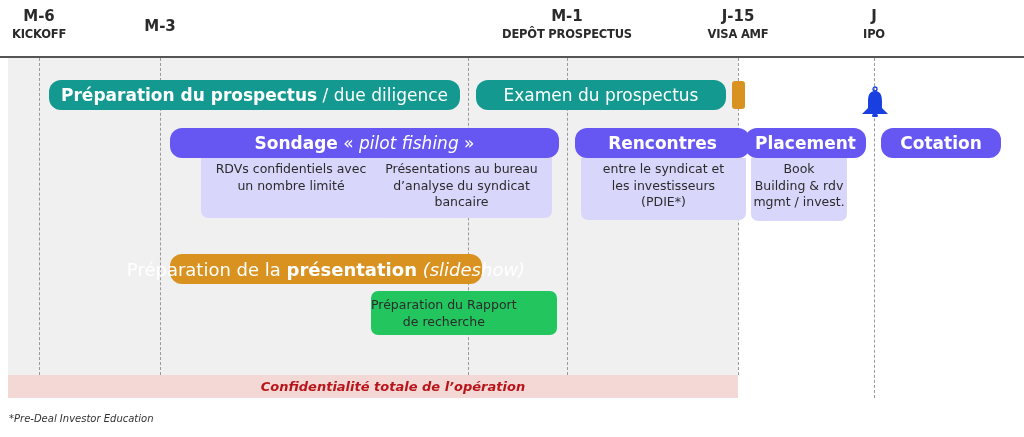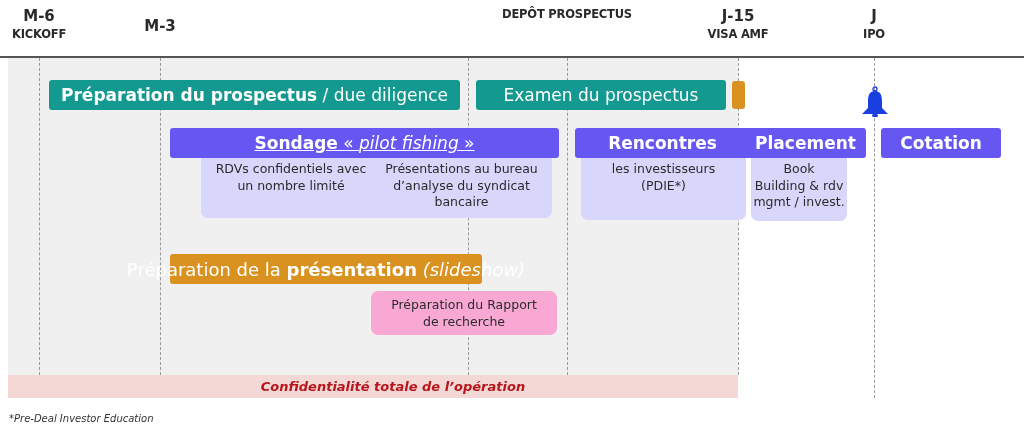--- a/index.html
+++ b/index.html
@@ -6,42 +6,43 @@
   body{width:1024px;height:437px;position:relative;overflow:hidden;font-family:"DejaVu Sans","Liberation Sans",sans-serif;color:#222;}
   .abs{position:absolute;}
   .milestone{position:absolute;text-align:center;transform:translateX(-50%);white-space:nowrap;}
   .ms-code{font-weight:bold;font-size:15px;color:#2a2a2a;line-height:20px;}
   .ms-label{font-weight:bold;font-size:11.5px;color:#2a2a2a;line-height:16px;letter-spacing:-0.2px;}
   .axis-line{position:absolute;left:0;top:56px;width:1024px;height:2px;background:#555;}
   .gray-zone{position:absolute;left:8px;top:58px;width:730px;height:317px;background:#f0f0f0;}
   .conf-band{position:absolute;left:8px;top:375px;width:730px;height:23px;background:#f3d8d5;display:flex;align-items:center;justify-content:center;}
   .conf-text{color:#b8151b;font-weight:bold;font-style:italic;font-size:13px;padding-left:40px;}
   .vline{position:absolute;top:58px;width:0;border-left:1.5px dashed #999;}
-  .bar{position:absolute;border-radius:3px;color:#fff;display:flex;align-items:center;justify-content:center;white-space:nowrap;}
+  .bar{position:absolute;border-radius:12px;color:#fff;display:flex;align-items:center;justify-content:center;white-space:nowrap;}
   .teal{background:#13998f;}
   .purple{background:#6757f2;}
   .orange{background:#d9921f;}
   .sub{position:absolute;background:#d9d6fb;border-radius:0 0 7px 7px;text-align:center;font-size:12.5px;line-height:16.5px;color:#2b2b2b;display:flex;align-items:flex-start;justify-content:center;padding-top:3px;box-sizing:border-box;}
-  .sub-orange{position:absolute;background:#f9a8d4;border-radius:7px;text-align:center;font-size:12.5px;line-height:17px;color:#2b2b2b;display:flex;align-items:center;justify-content:center;box-sizing:border-box;}
+  .sub-orange{position:absolute;background:#22c55e;border-radius:7px;text-align:center;font-size:12.5px;line-height:17px;color:#2b2b2b;display:flex;align-items:center;box-sizing:border-box;}
   .b{font-weight:bold;}
   .i{font-style:italic;}
   .light{font-weight:normal;}
   .footnote{position:absolute;left:9px;top:413px;font-style:italic;font-size:10px;color:#333;}
 </style>
 </head>
 <body>
 
 <div class="milestone" style="left:39px;top:6px;">
   <div class="ms-code">M-6</div>
   <div class="ms-label">KICKOFF</div>
 </div>
 <div class="milestone" style="left:160px;top:16px;">
   <div class="ms-code">M-3</div>
 </div>
 <div class="milestone" style="left:567px;top:6px;">
+  <div class="ms-code">M-1</div>
   <div class="ms-label">DEPÔT PROSPECTUS</div>
 </div>
 <div class="milestone" style="left:738px;top:6px;">
   <div class="ms-code">J-15</div>
   <div class="ms-label">VISA AMF</div>
 </div>
 <div class="milestone" style="left:874px;top:6px;">
   <div class="ms-code">J</div>
   <div class="ms-label">IPO</div>
 </div>
@@ -70,21 +71,21 @@
 <div class="bar orange" style="left:732px;top:81px;width:13px;height:28px;border-radius:3px;"></div>
 
 <div class="abs" style="left:860px;top:86px;width:30px;height:32px;">
   <svg width="30" height="32" viewBox="0 0 30 32">
     <circle cx="15" cy="3" r="2" fill="none" stroke="#1a3fe0" stroke-width="1.3"></circle>
     <path d="M15 5 C9 5 8 10 8 16 L8 22 L2 28 L28 28 L22 22 L22 16 C22 10 21 5 15 5 Z" fill="#1a3fe0"></path>
     <rect x="12" y="28" width="6" height="3" rx="1.5" fill="#1a3fe0"></rect>
   </svg>
 </div>
 
-<div class="bar purple" style="left:170px;top:128px;width:389px;height:30px;font-size:17px;text-decoration:underline;">
+<div class="bar purple" style="left:170px;top:128px;width:389px;height:30px;font-size:17px;">
   <span class="b">Sondage</span>
   <span style="white-space:pre;"> « </span>
   <span class="i">pilot fishing</span>
   <span style="white-space:pre;"> »</span>
 </div>
 <div class="sub" style="left:177px;top:158px;width:180px;height:60px;margin-left:24px;">
   <div>
     <div>RDVs confidentiels avec</div>
     <div>un nombre limité</div>
   </div>
@@ -95,20 +96,21 @@
     <div>d’analyse du syndicat</div>
     <div>bancaire</div>
   </div>
 </div>
 
 <div class="bar purple" style="left:575px;top:128px;width:175px;height:30px;font-size:17px;">
   <span class="b">Rencontres</span>
 </div>
 <div class="sub" style="left:581px;top:158px;width:165px;height:62px;">
   <div>
+    <div>entre le syndicat et</div>
     <div>les investisseurs</div>
     <div>(PDIE*)</div>
   </div>
 </div>
 
 <div class="bar purple" style="left:745px;top:128px;width:121px;height:30px;font-size:17px;">
   <span class="b">Placement</span>
 </div>
 <div class="sub" style="left:751px;top:158px;width:96px;height:63px;">
   <div>

